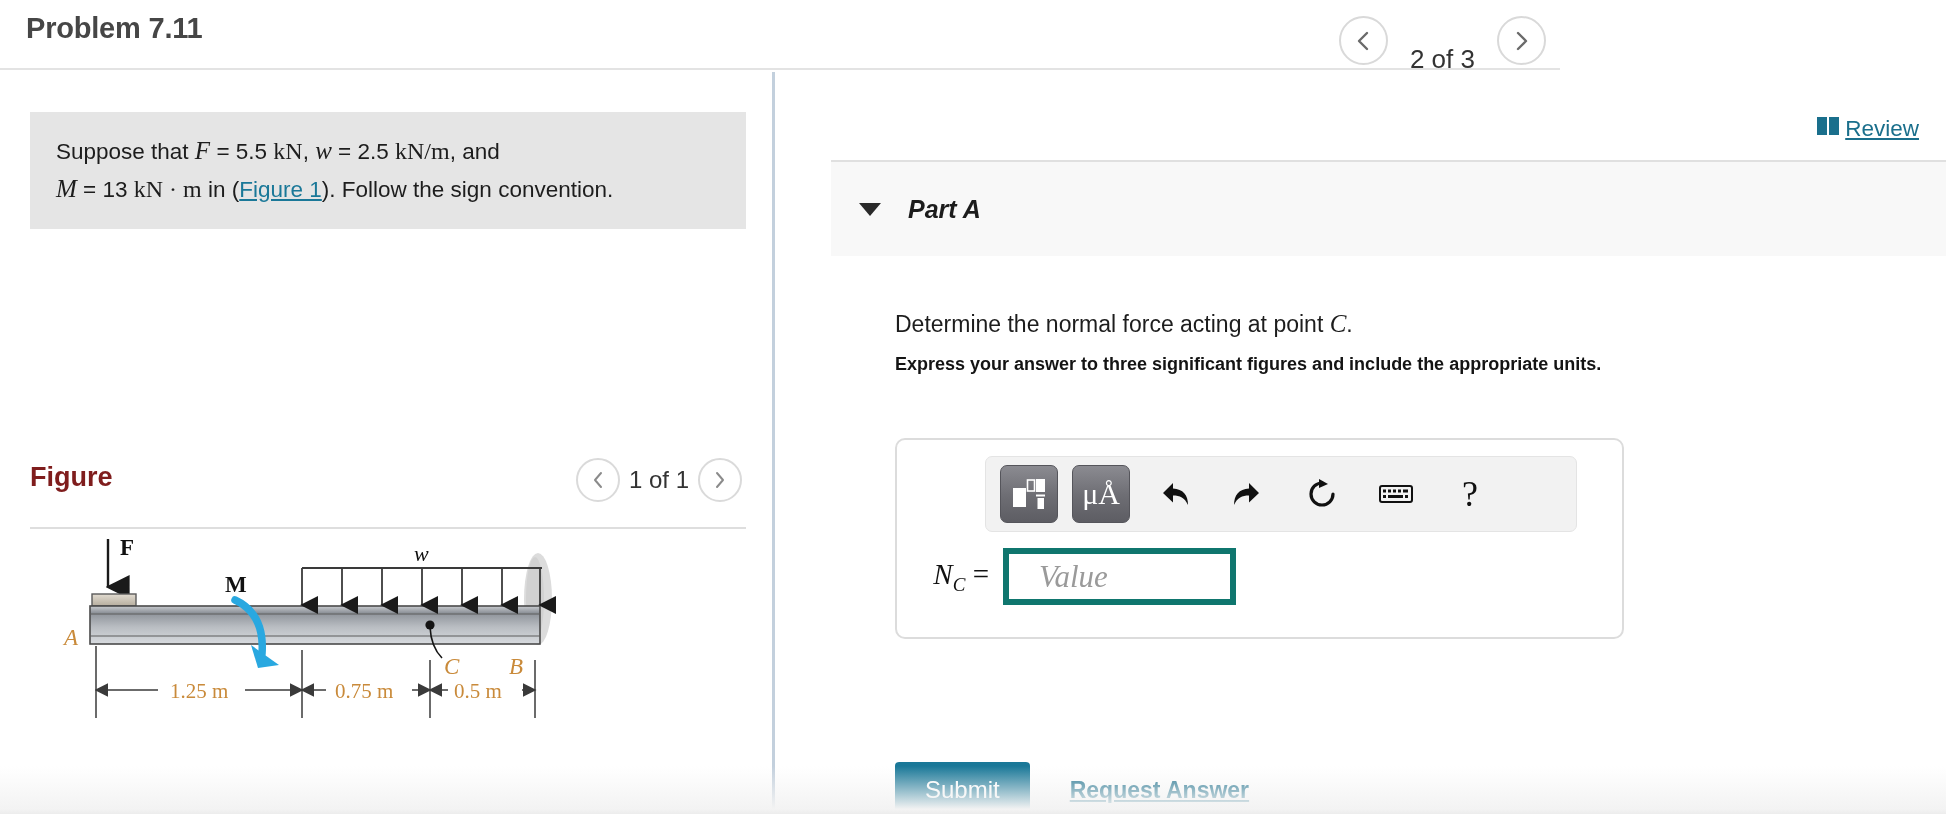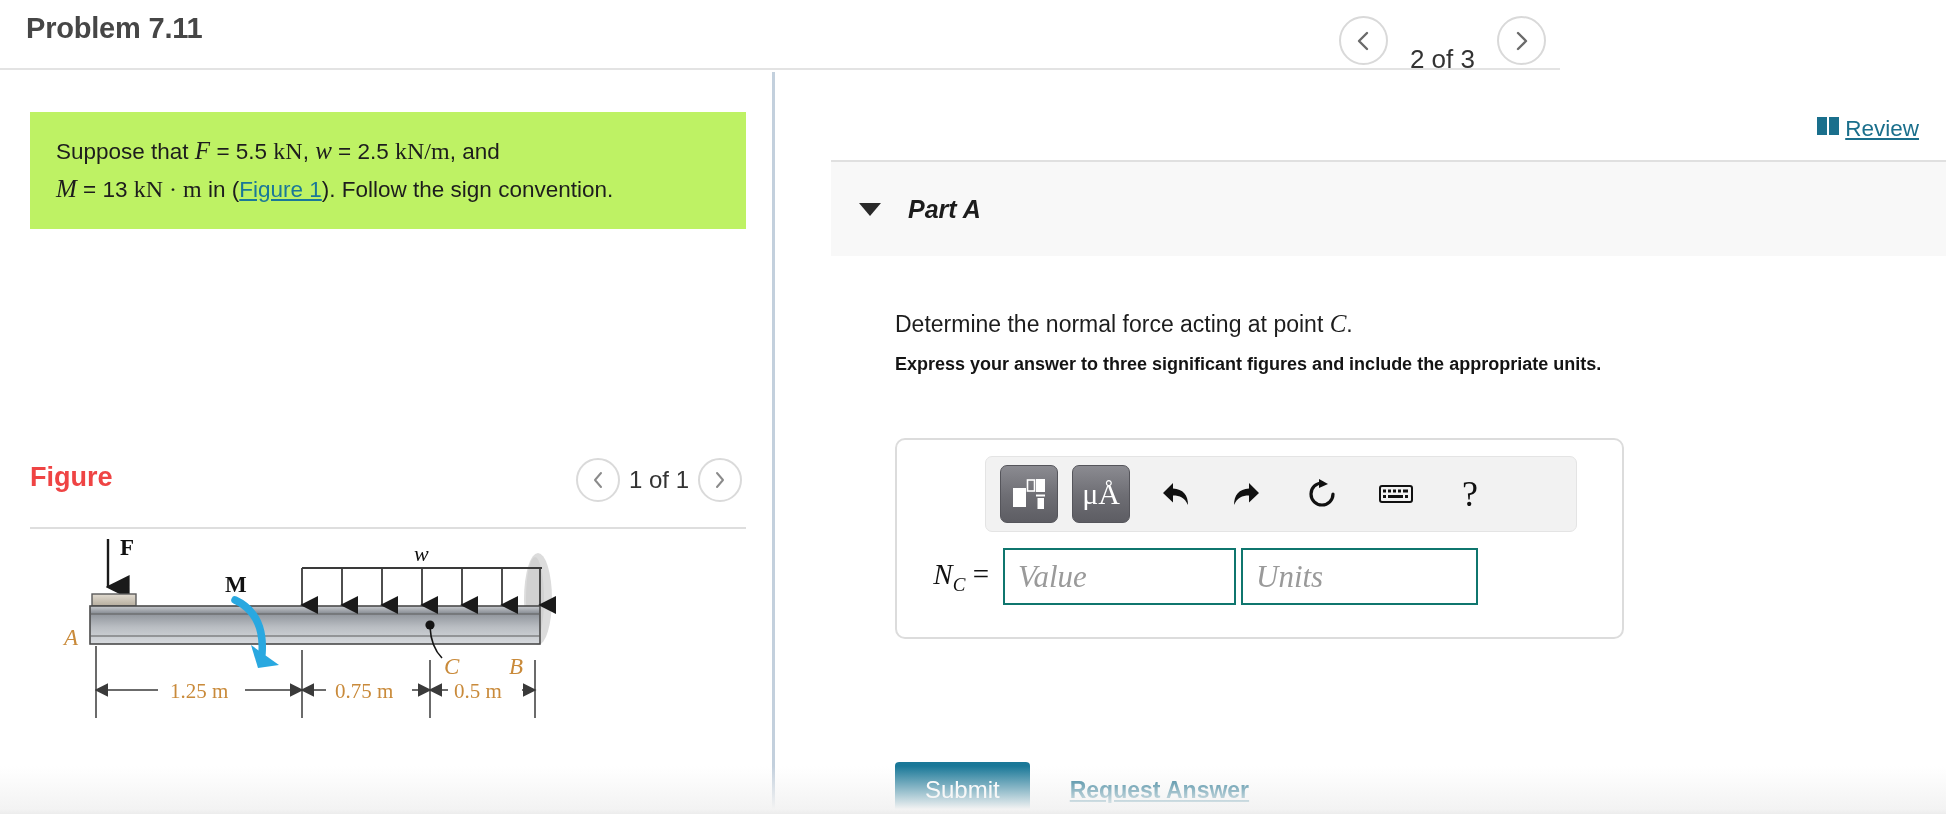--- a/index.html
+++ b/index.html
@@ -41,36 +41,36 @@
   
   .vdivider {
     position: absolute; left: 772px; top: 72px;
     width: 3px; height: 742px; background: #c3d0dd;
   }
 
   
   .left-col { position: absolute; left: 0; top: 72px; width: 772px; height: 742px; }
   .statement-box {
     position: absolute; left: 30px; top: 40px; width: 716px;
-    background: #bef264;
+    background: #e5e5e5;
     padding: 20px 24px 22px 26px;
     line-height: 1.48;
     font-size: 22.5px;
     color: #1d1d1d;
   }
   .mathv { font-family: "Liberation Serif", serif; font-style: italic; font-size: 25px; }
   .mathu { font-family: "Liberation Serif", serif; font-style: normal; font-size: 24px; }
   .figlink { color: #1a7898; text-decoration: underline; cursor: pointer; }
 
   .figure-head {
     position: absolute; left: 30px; top: 386px; width: 716px; height: 62px;
   }
   .figure-title {
     position: absolute; left: 0; top: 4px;
-    font-size: 27px; font-weight: bold; color: #ef4444;
+    font-size: 27px; font-weight: bold; color: #7f1d1d;
   }
   .fig-nav {
     position: absolute; right: 4px; top: 0;
     display: flex; align-items: center;
   }
   .circ-btn-sm {
     width: 44px; height: 44px; border-radius: 50%;
     border: 2px solid #dadada; background: #fff;
     display: flex; align-items: center; justify-content: center; cursor: pointer;
   }
@@ -138,23 +138,23 @@
   .eqline {
     position: absolute; left: 22px; top: 108px;
     display: flex; align-items: center;
   }
   .eqlabel {
     font-family: "Liberation Serif", serif; font-size: 29px; color: #111;
     width: 70px; text-align: right; white-space: nowrap;
   }
   .eqlabel sub { font-size: 19px; font-style: italic; }
   .field {
-    height: 57px; border: 2px solid #0f766e; background: #fff;
+    height: 57px; border: 6px solid #0f766e; background: #fff;
     font-family: "Liberation Serif", serif; font-style: italic;
-    font-size: 31px; color: #9a9a9a; padding: 0 13px;
+    font-size: 31px; color: #9a9a9a; padding: 0 30px;
     display: flex; align-items: center;
     outline: none;
   }
   .field-value { width: 233px; margin-left: 14px; }
   .field-units { width: 237px; margin-left: 5px; }
   .field::placeholder { color: #9a9a9a; font-style: italic; }
 
   .action-row {
     position: absolute; left: 120px; top: 690px;
     display: flex; align-items: center;
@@ -372,21 +372,20 @@
           </svg>
         </div>
         <div class="tb-icon">
           <span style="font-family:'Liberation Serif',serif;font-size:36px;color:#111;line-height:1;">?</span>
         </div>
       </div>
 
       <div class="eqline">
         <span class="eqlabel"><i>N</i><sub>C</sub><span> =</span></span>
         <input class="field field-value" type="text" placeholder="Value" style="">
-        <input class="field field-units" type="text" placeholder="Units" style="">
       </div>
     </div>
 
     <div class="action-row">
       <button class="submit-btn">Submit</button>
       <span class="request-link">Request Answer</span>
     </div>
   </div>
 
   <div class="bottom-fade"></div>

